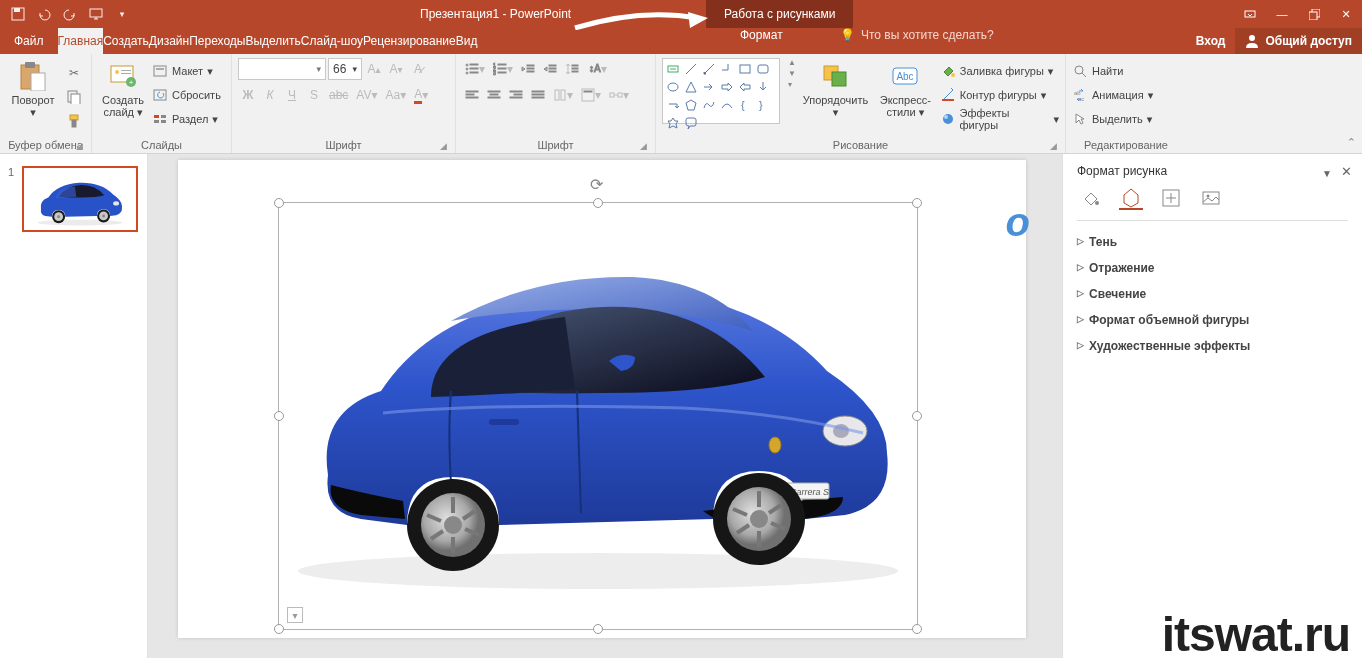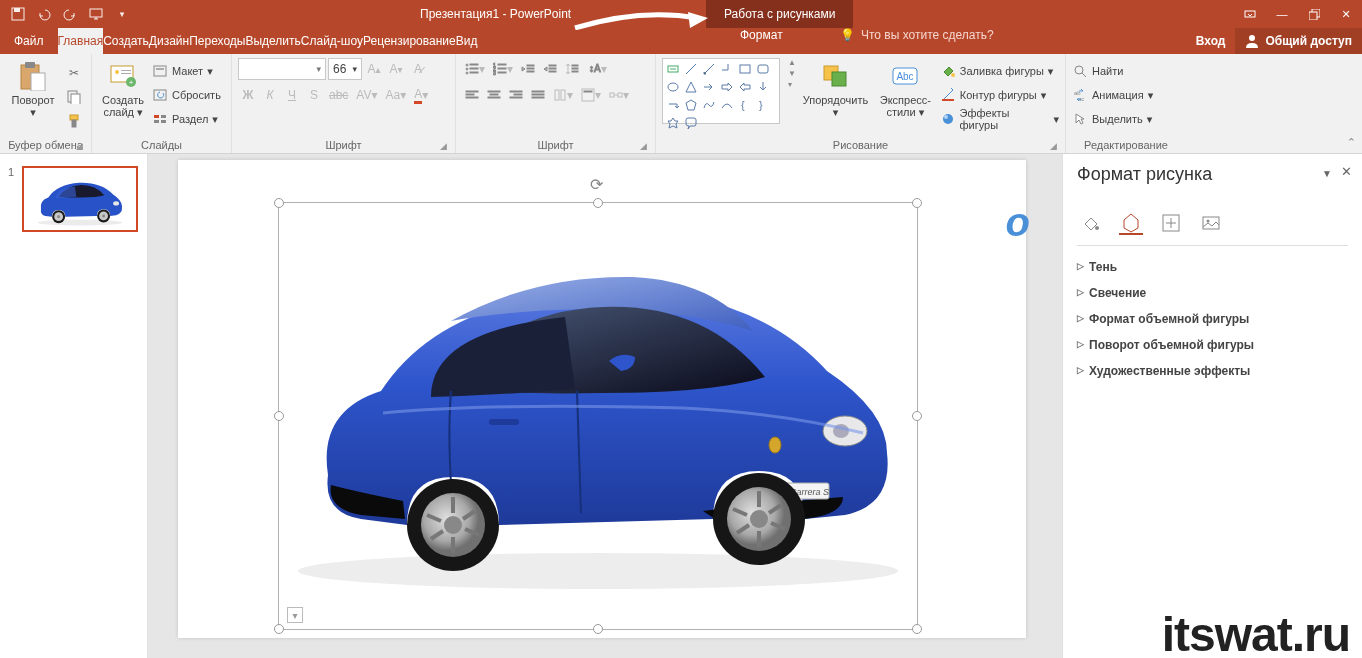--- a/index.html
+++ b/index.html
@@ -69,21 +69,21 @@
 .slide-canvas { position: absolute; left: 30px; top: 6px; width: 848px; height: 478px; background: #fff; box-shadow: 0 0 4px rgba(0,0,0,0.15); }
 
 .selection-box { position: absolute; left: 100px; top: 42px; width: 640px; height: 428px; border: 1px solid #b0b0b0; }
 .sel-handle { position: absolute; width: 10px; height: 10px; background: #fff; border: 1px solid #999; border-radius: 50%; }
 .sel-handle.tl { left: -5px; top: -5px; } .sel-handle.tm { left: 50%; top: -5px; margin-left: -5px; } .sel-handle.tr { right: -5px; top: -5px; }
 .sel-handle.ml { left: -5px; top: 50%; margin-top: -5px; } .sel-handle.mr { right: -5px; top: 50%; margin-top: -5px; }
 .sel-handle.bl { left: -5px; bottom: -5px; } .sel-handle.bm { left: 50%; bottom: -5px; margin-left: -5px; } .sel-handle.br { right: -5px; bottom: -5px; }
 .rotate-handle { position: absolute; left: 50%; top: -28px; margin-left: -8px; width: 16px; height: 16px; color: #888; font-size: 16px; }
 
 .format-pane { width: 300px; background: #fff; border-left: 1px solid #e0e0e0; padding: 10px 14px; position: relative; }
-.format-pane .pane-title { font-size: 18px; color: #333; margin-bottom: 26px; }
+.format-pane .pane-title { font-size: 12px; color: #333; margin-bottom: 8px; }
 .pane-close { position: absolute; right: 10px; top: 10px; font-size: 13px; color: #666; }
 .pane-menu { position: absolute; right: 30px; top: 14px; font-size: 10px; color: #666; }
 .pane-tabs { display: flex; gap: 16px; margin-bottom: 10px; padding-left: 2px; }
 .pane-tab { width: 24px; height: 24px; display: flex; align-items: center; justify-content: center; }
 .pane-sep { border-top: 1px solid #ddd; margin: 6px 0 8px 0; }
 .accordion-item { font-size: 12px; color: #444; padding: 6px 0 6px 12px; position: relative; cursor: pointer; }
 .accordion-item::before { content: "▷"; position: absolute; left: 0; top: 7px; font-size: 9px; color: #777; }
 .accordion-item.bold { font-weight: 700; }
 
 .watermark { position: absolute; right: 12px; bottom: -4px; font-size: 48px; font-weight: 600; color: #222; letter-spacing: -1px; font-family: Arial, sans-serif; }
@@ -721,21 +721,21 @@
       <div class="pane-tab">
           <svg width="22" height="22">
             <rect x="3" y="5" width="16" height="12" fill="none" stroke="#888"></rect>
             <circle cx="8" cy="9" r="1.5" fill="#888"></circle>
             <path d="M3 15 L8 11 L12 14 L16 10 L19 13" fill="none" stroke="#888"></path>
           </svg>
         </div>
     </div>
     <div class="pane-sep"></div>
     <div class="accordion-item bold">Тень</div>
+    <div class="accordion-item bold">Отражение</div>
     <div class="accordion-item bold">Свечение</div>
     <div class="accordion-item bold">Формат объемной фигуры</div>
-    <div class="accordion-item bold">Поворот объемной фигуры</div>
     <div class="accordion-item bold">Художественные эффекты</div>
   </div>
 
 </div>
 
 <div class="watermark">itswat.ru</div>
 
 </body></html>

